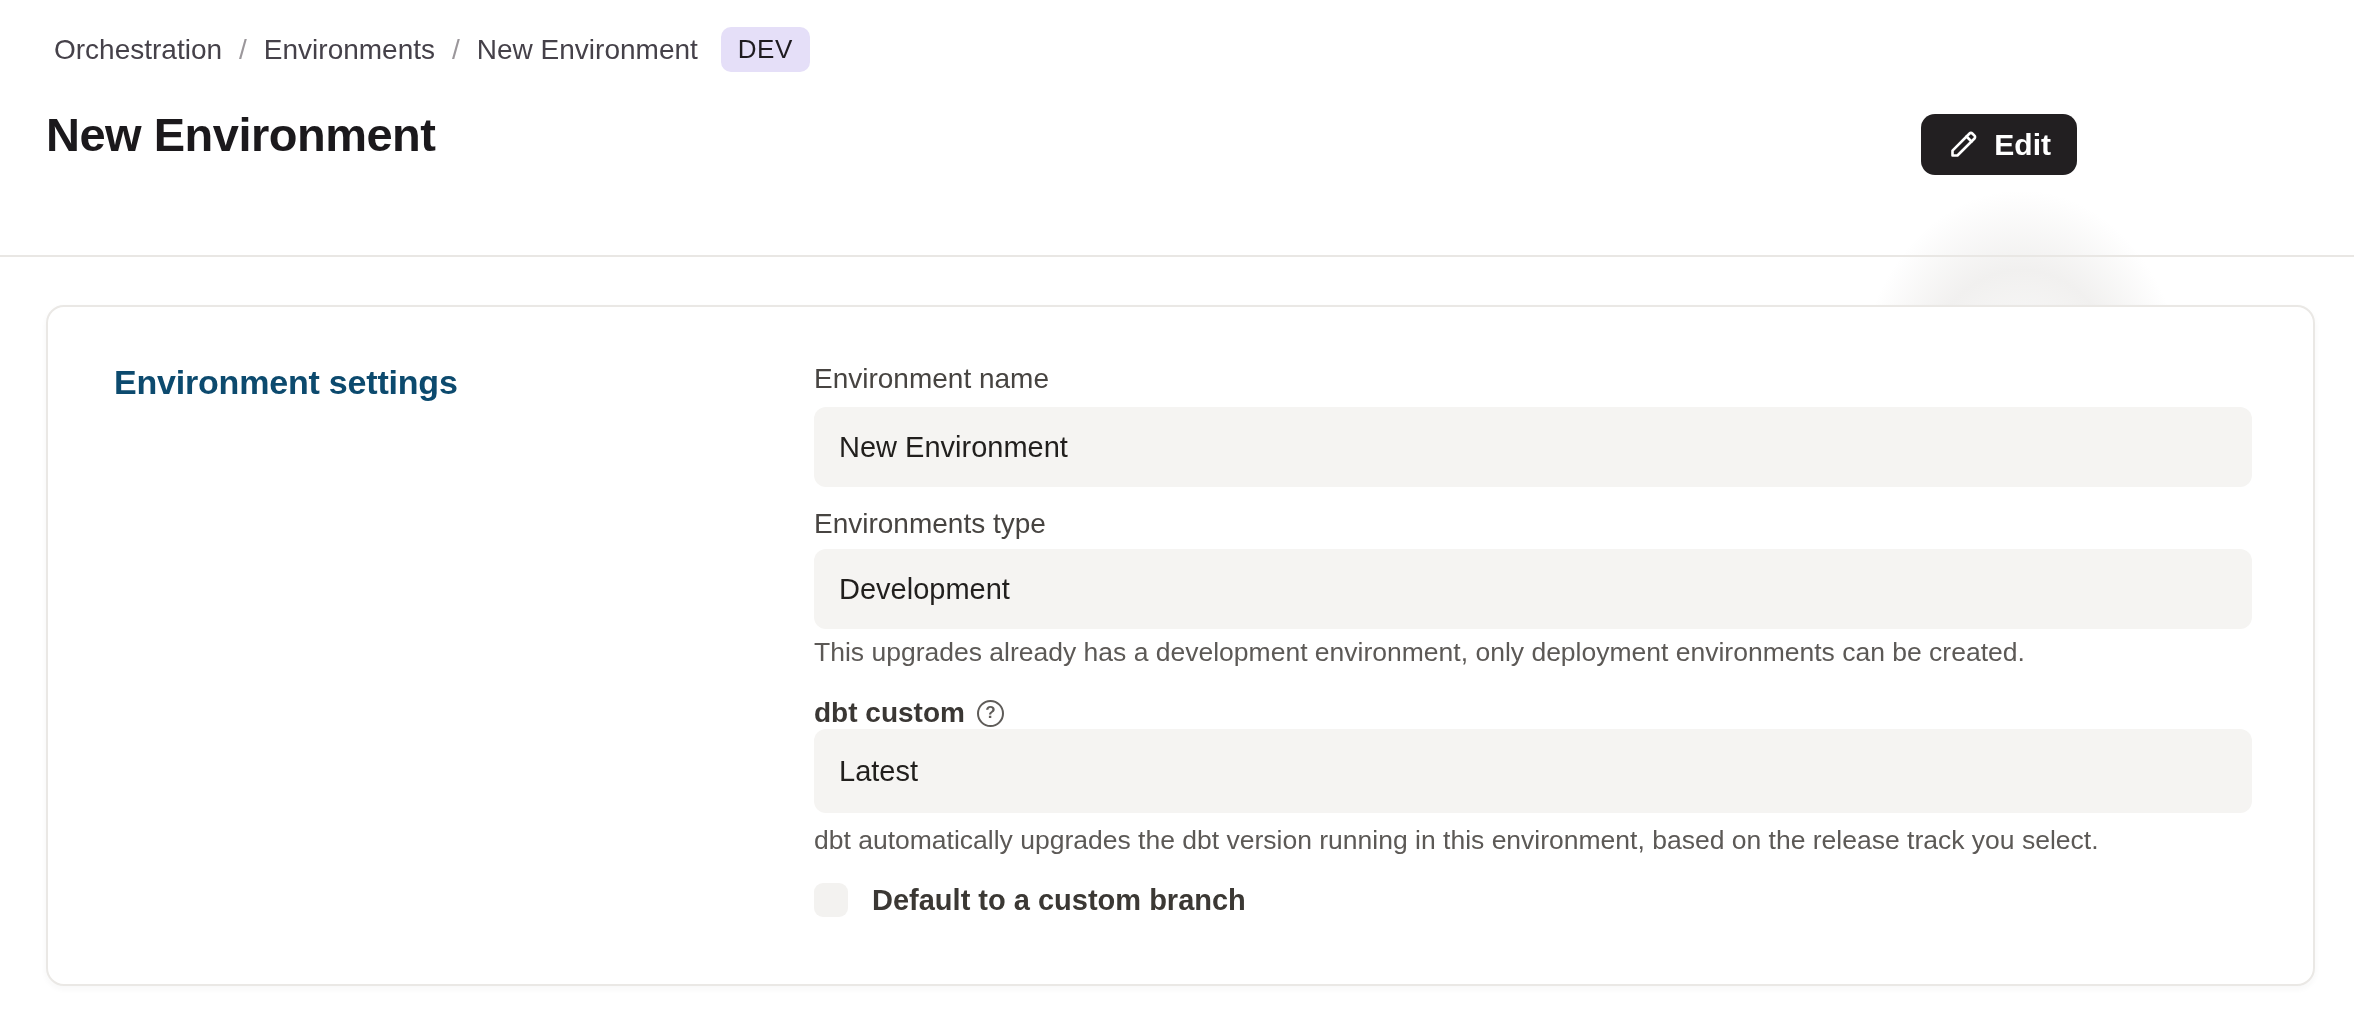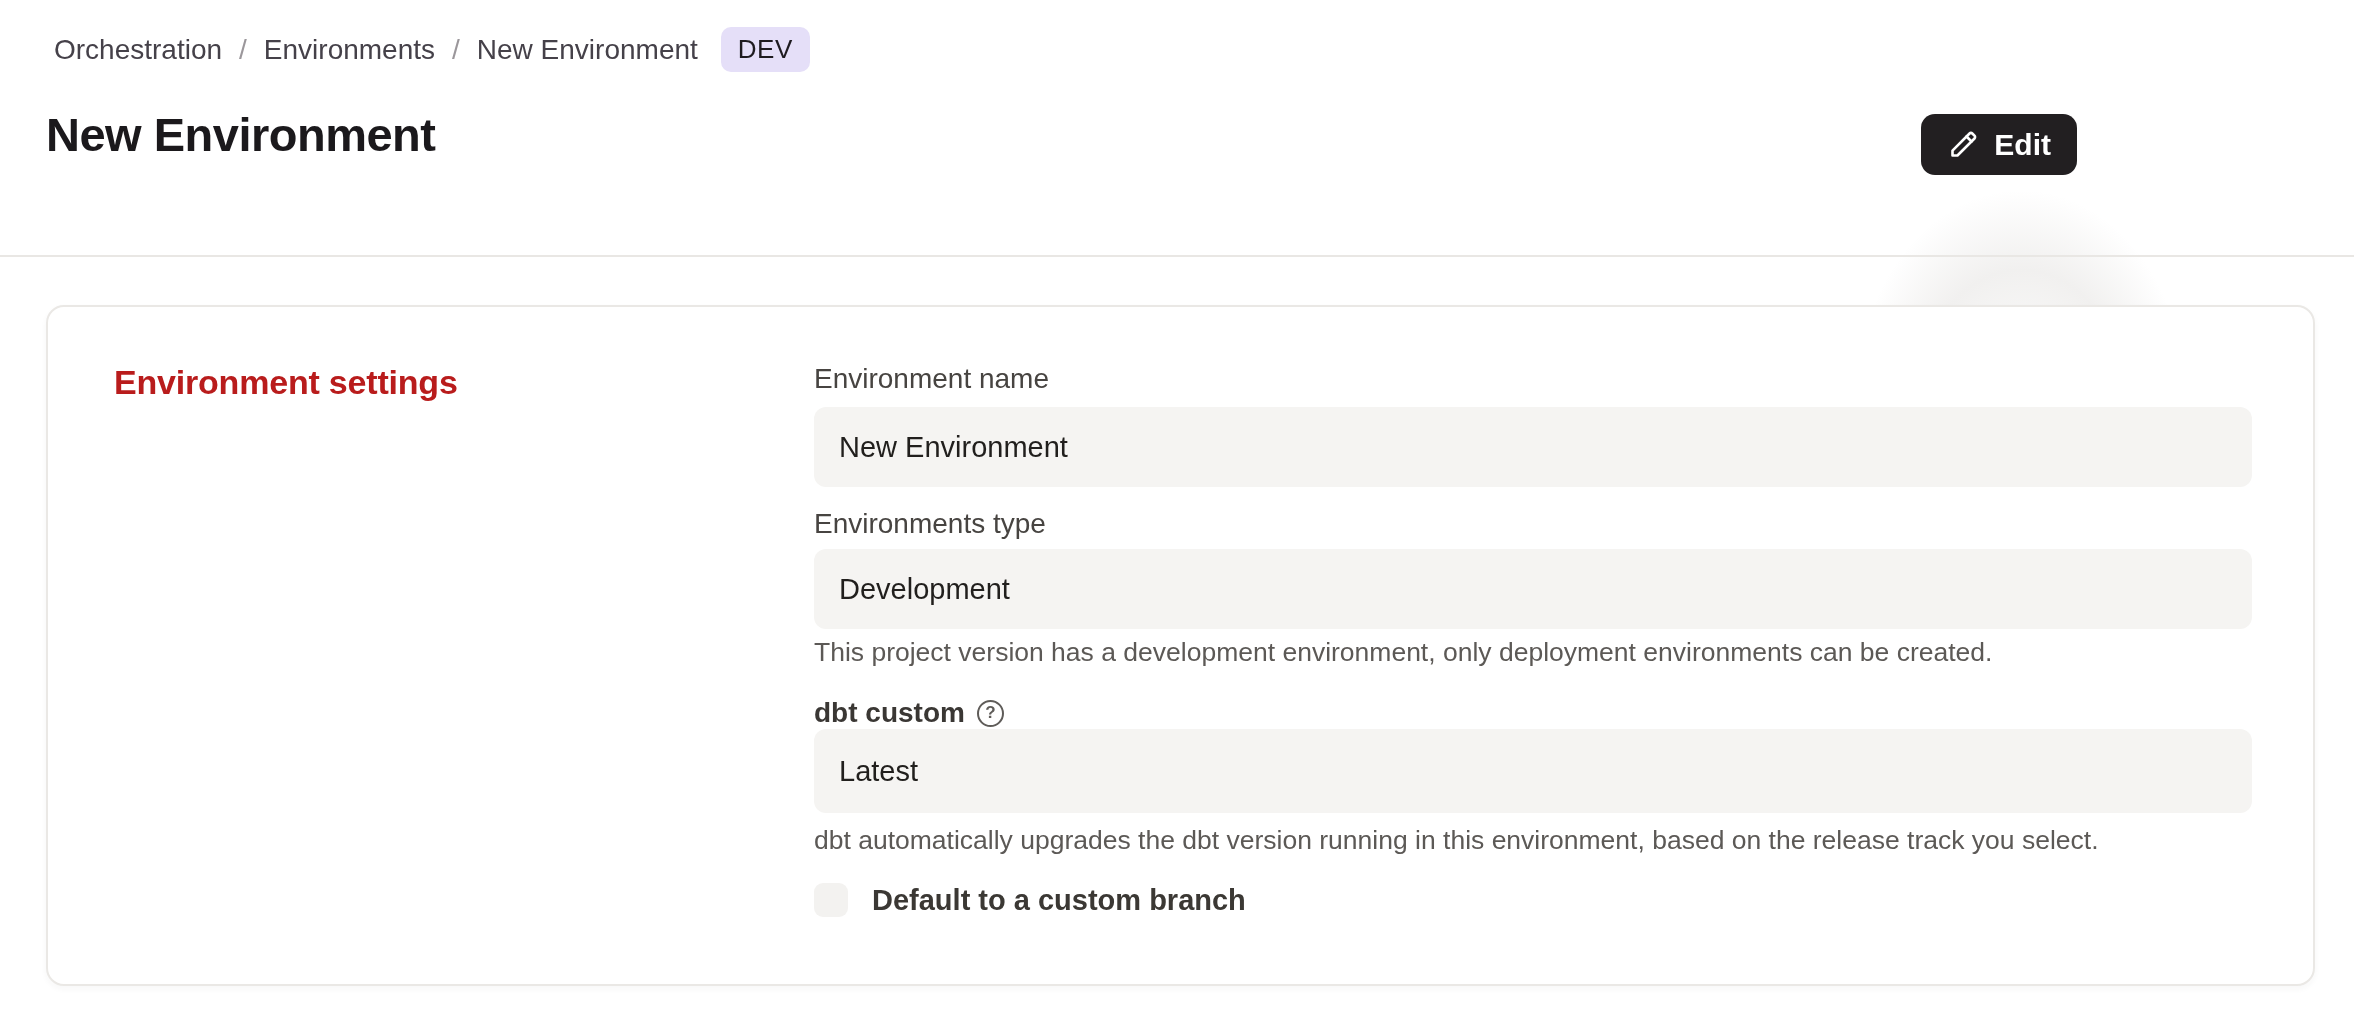--- a/index.html
+++ b/index.html
@@ -35,21 +35,21 @@
   .tab.active { color:#1d1b20; }
   .tab.active::after { content:""; position:absolute; left:0; right:0; bottom:0; height:5px;
     background:#8A837C; border-radius:2px 2px 0 0; }
   .tabs-divider { position:absolute; left:0; top:255px; width:2354px; height:2px; background:#E9E7E4; }
 
   
   .card { position:absolute; left:46px; top:305px; width:2269px; height:681px;
     background:#fff; border:2px solid #EAE8E5; border-radius:18px;
     box-shadow:0 3px 6px rgba(60,56,52,0.04); }
   .card-heading { position:absolute; left:66px; top:56px; font-size:34px; font-weight:700;
-    color:#b91c1c; letter-spacing:-0.2px; }
+    color:#0c4a6e; letter-spacing:-0.2px; }
 
   .form { position:absolute; left:754px; top:0; width:1450px; height:100%; }
   .f-abs { position:absolute; left:0; right:0;margin-left:12px; }
   .field-label { font-size:28px; color:#474441; font-weight:500; }
   .field-label.strong { font-weight:700; color:#3a3734; }
   .text-input { width:100%; height:100%; background:#F5F4F2; border:none; border-radius:12px;
     padding:0 25px; font-size:29px; color:#211F1D; font-family:"Liberation Sans", sans-serif;
     outline:none; }
   .helper { font-size:26.5px; color:#5C5956; }
 
@@ -106,21 +106,21 @@
 
       <div class="f-abs field-label label-name">Environment name</div>
       <div class="f-abs input-name-w">
         <input class="text-input" type="text" value="New Environment" style="">
       </div>
 
       <div class="f-abs field-label label-type">Environments type</div>
       <div class="f-abs input-type-w">
         <input class="text-input" type="text" value="Development" style="">
       </div>
-      <div class="f-abs helper helper-type">This project version has a development environment, only deployment environments can be created.</div>
+      <div class="f-abs helper helper-type">This upgrades already has a development environment, only deployment environments can be created.</div>
 
       <div class="f-abs label-version">
         <span class="field-label strong">dbt custom</span>
         <span class="help-icon">?</span>
       </div>
       <div class="f-abs input-version-w">
         <input class="text-input" type="text" value="Latest" style="">
       </div>
       <div class="f-abs helper helper-version">dbt automatically upgrades the dbt version running in this environment, based on the release track you select.</div>
 

